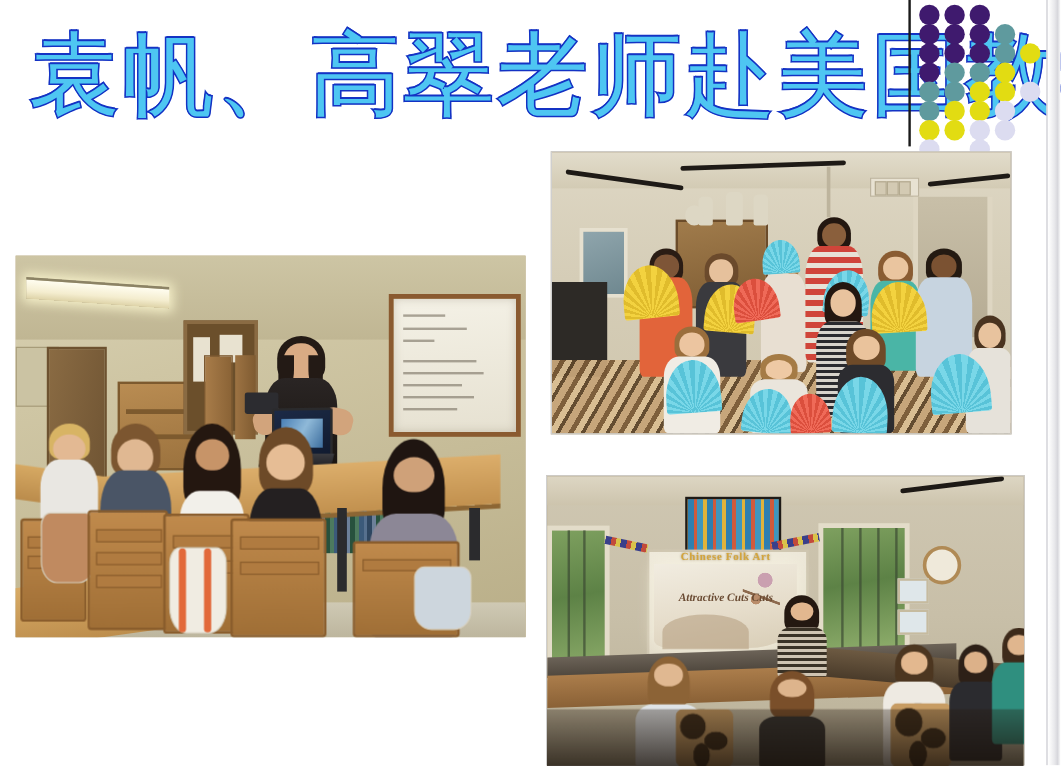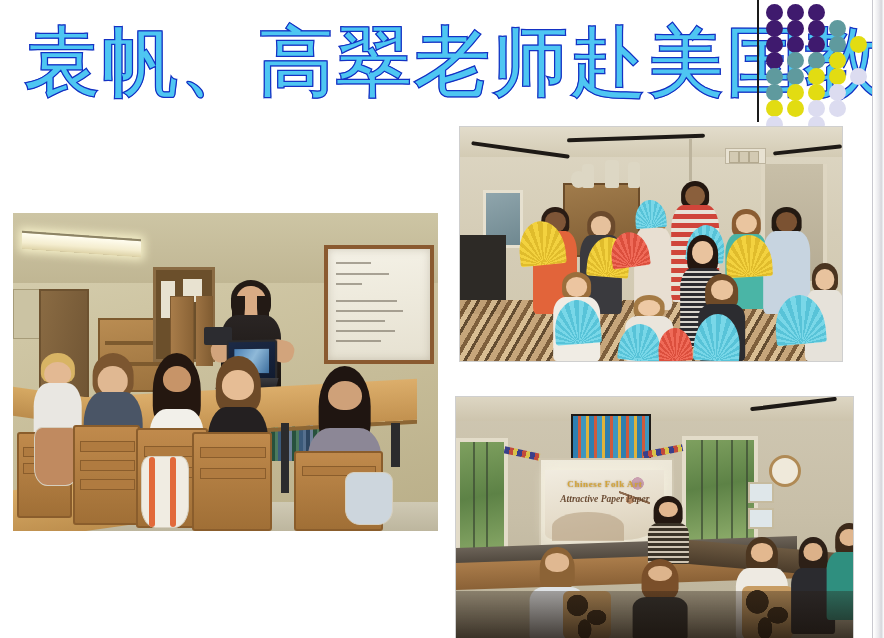--- a/index.html
+++ b/index.html
@@ -406,21 +406,20 @@
   .p3 .title-line {
     position: absolute; left: 21%; top: 25.5%; width: 33%;
     text-align: center;
     font-family: "Liberation Serif", serif;
     font-weight: 700;
     font-size: 9px;
     letter-spacing: .6px;
     color: #d4a53b;
     text-shadow: 0 0 2px rgba(90,60,10,.55);
     white-space: nowrap;
-    margin-top: 20px;
   }
   .p3 .sub-line {
     position: absolute; left: 22.5%; top: 40%; width: 30%;
     text-align: center;
     font-family: "Liberation Serif", serif;
     font-style: italic;
     font-weight: 700;
     font-size: 9.5px;
     color: #6a4b33;
     white-space: nowrap;
@@ -764,21 +763,21 @@
       <div class="poster"></div>
       <div class="banner b1"></div>
       <div class="banner b2"></div>
 
       <div class="board"></div>
       <div class="screen">
         <div class="arc"></div>
         <div class="flower"></div>
       </div>
       <div class="title-line">Chinese  Folk  Art</div>
-      <div class="sub-line">Attractive Paper Paper</div>
+      <div class="sub-line">Attractive Cuts Cuts</div>
 
       <div class="clock"></div>
       <div class="frame f1"></div>
       <div class="frame f2"></div>
 
       <div class="counter"></div>
       <div class="counter2"></div>
       <div class="desk-right"></div>
 
       <div class="person" style="left:48%;top:41%;width:11%;height:28%;">

